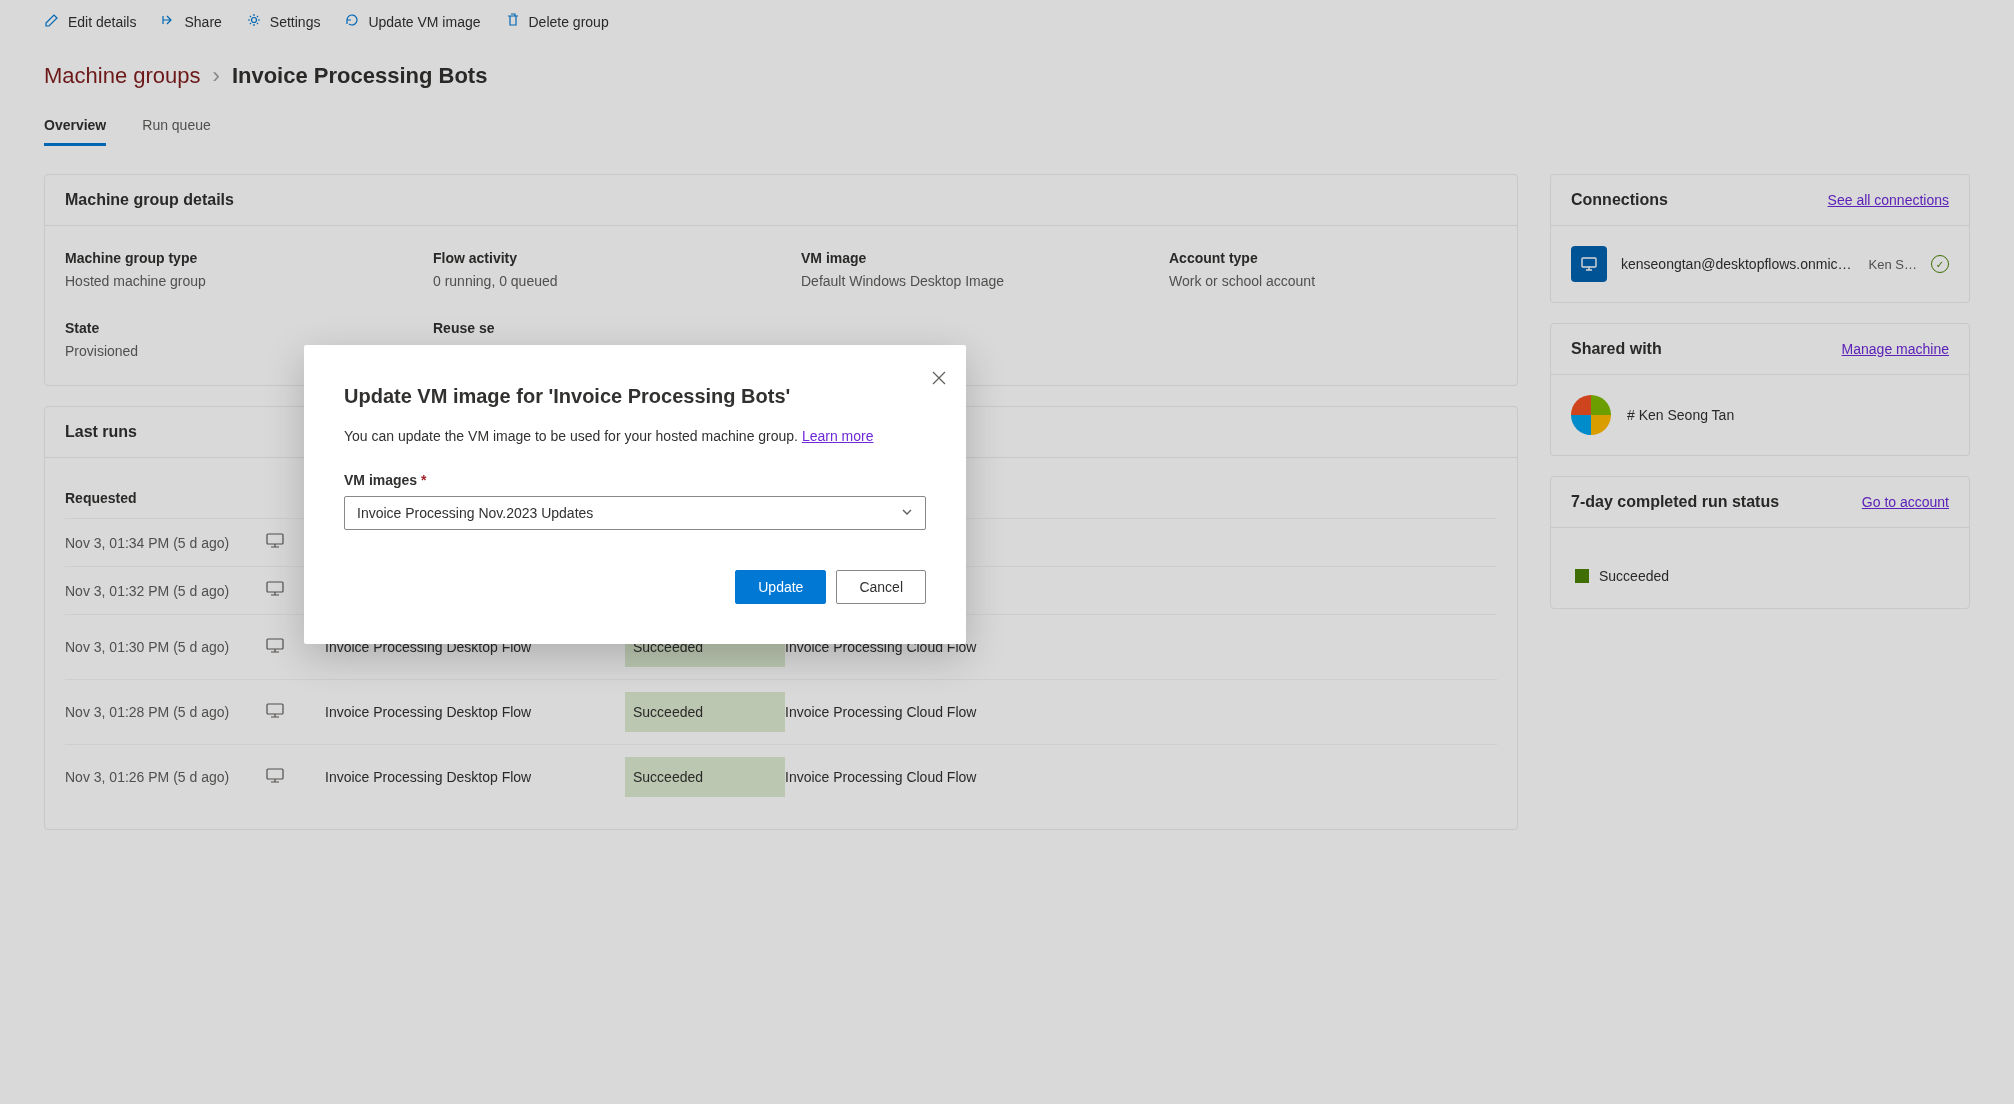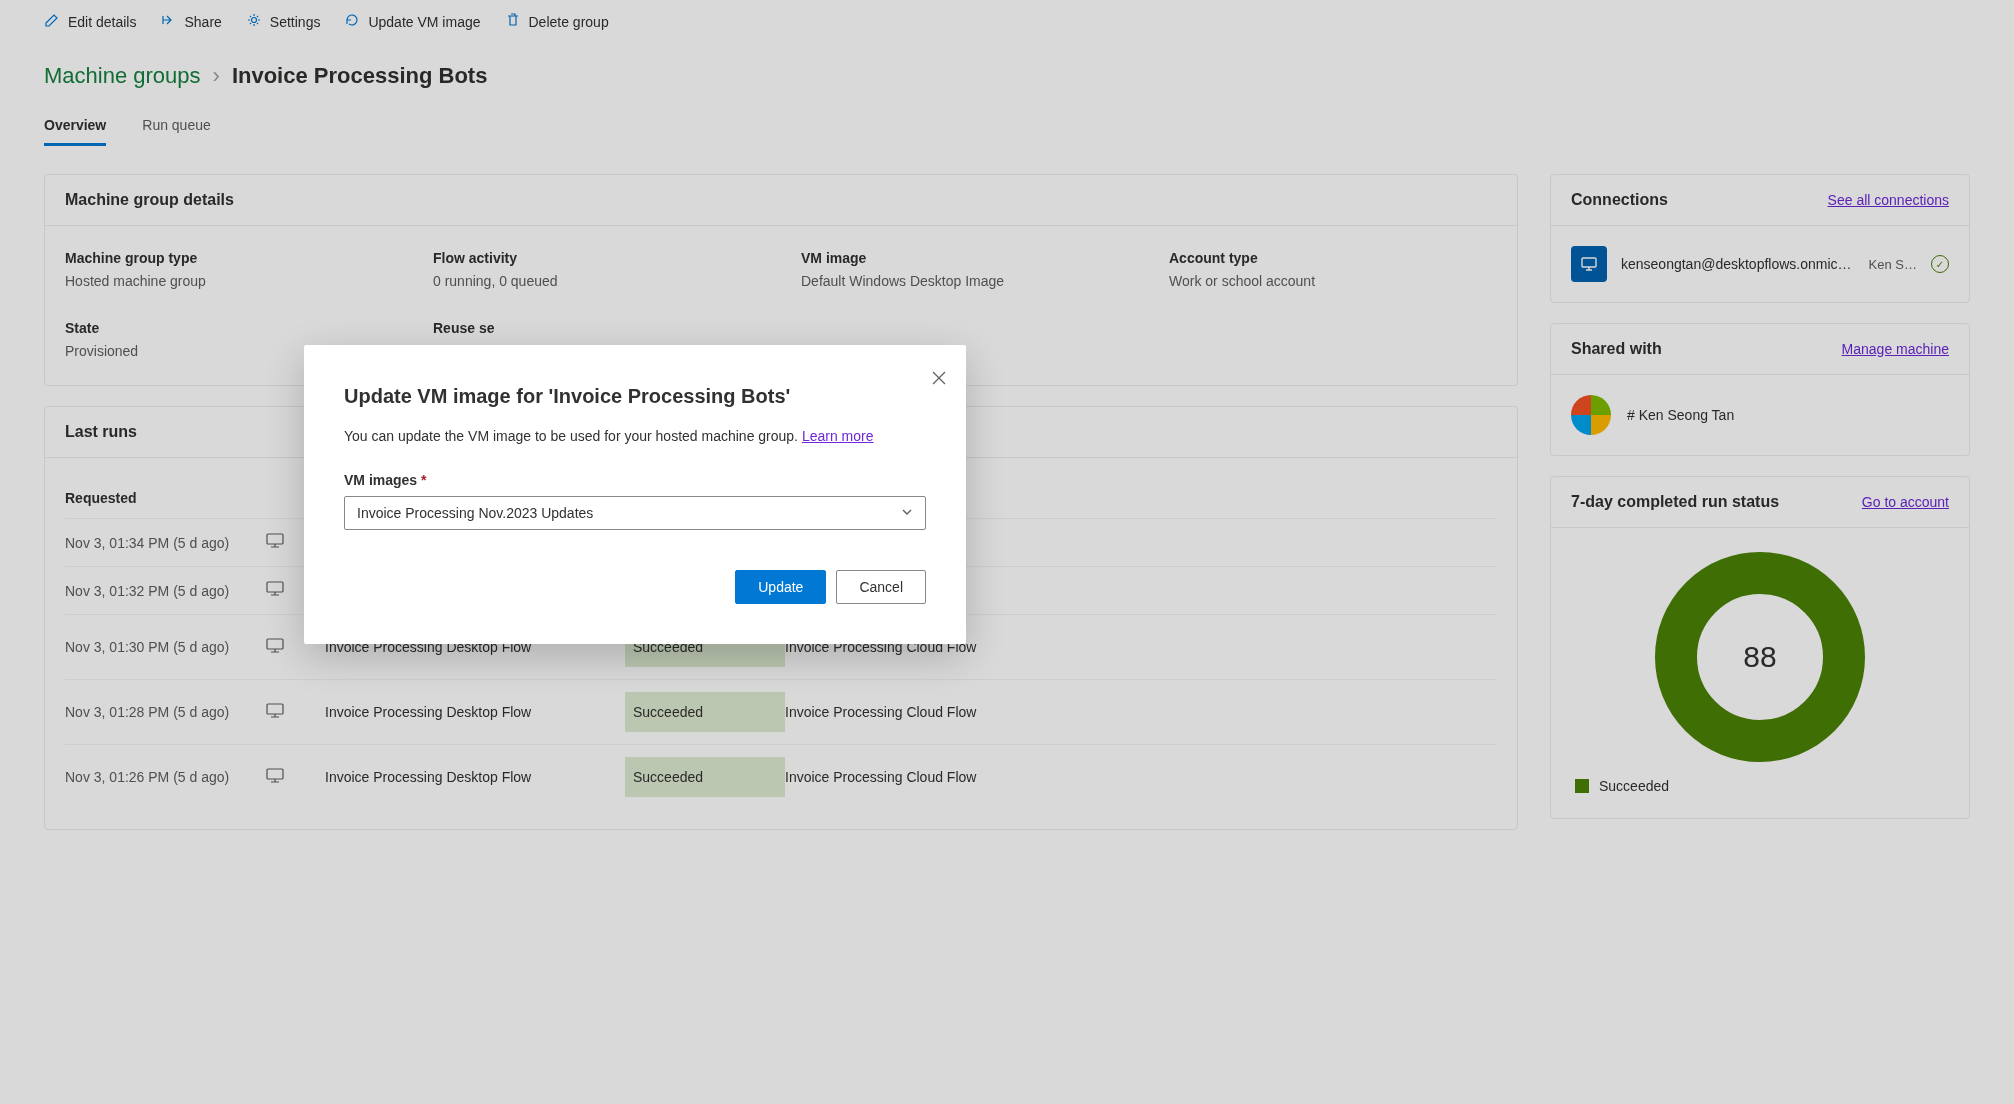--- a/index.html
+++ b/index.html
@@ -38,21 +38,21 @@
     }
     .toolbar-item svg { width: 16px; height: 16px; }
     
     .breadcrumb {
       padding: 20px 44px 0;
       display: flex;
       align-items: center;
       gap: 12px;
       font-size: 22px;
     }
-    .breadcrumb-root { color: #15803d; font-weight: 400; }
+    .breadcrumb-root { color: #7f1d1d; font-weight: 400; }
     .breadcrumb-sep { color: #a19f9d; }
     .breadcrumb-current { font-weight: 600; color: #323130; }
     
     .tabs {
       padding: 28px 44px 0;
       display: flex;
       gap: 36px;
       border-bottom: none;
     }
     .tab {
@@ -460,26 +460,20 @@
         <span># Ken Seong Tan</span>
       </div>
     </div>
 
     <div class="card">
       <div class="card-header">
         <span>7-day completed run status</span>
         <span class="link">Go to account</span>
       </div>
       <div class="donut-container">
-        <div class="donut">
-          <svg viewBox="0 0 100 100">
-            <circle cx="50" cy="50" r="40" fill="none" stroke="#498205" stroke-width="20"></circle>
-          </svg>
-          <div class="donut-center">88</div>
-        </div>
         <div class="legend">
           <div class="legend-swatch"></div>
           <span>Succeeded</span>
         </div>
       </div>
     </div>
   </div>
 </div>
 
 <div class="dim-overlay"></div>

